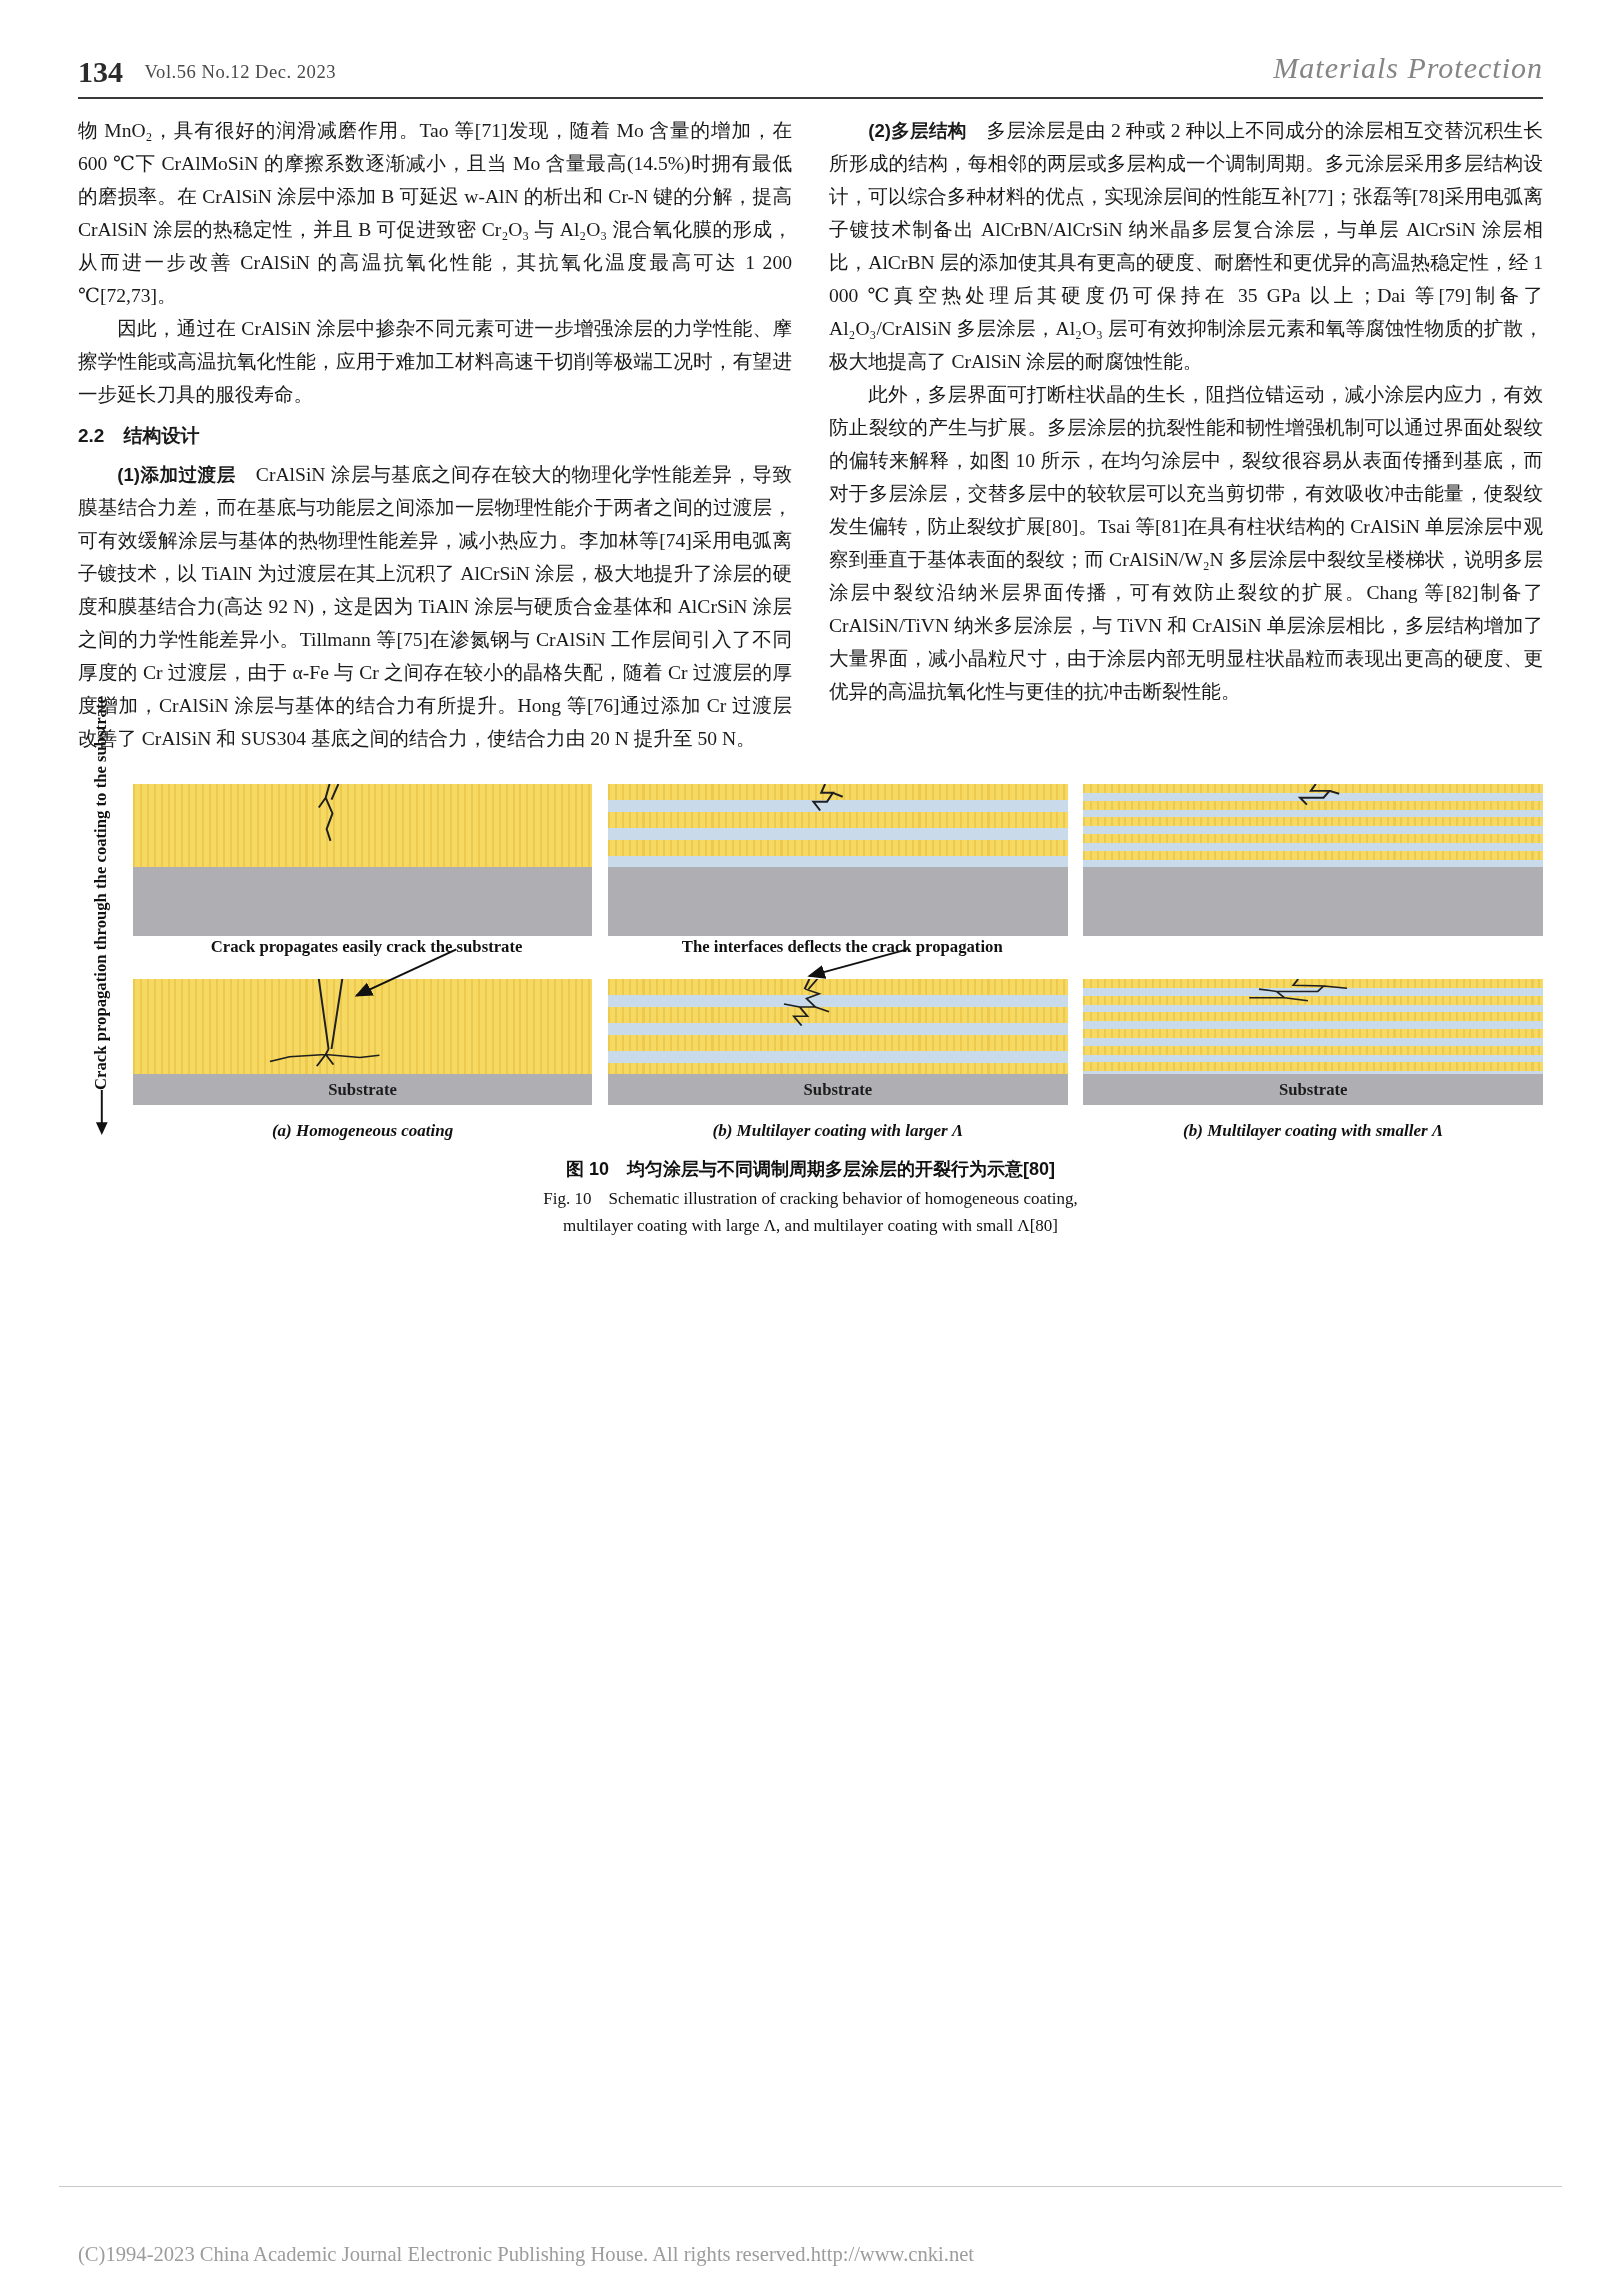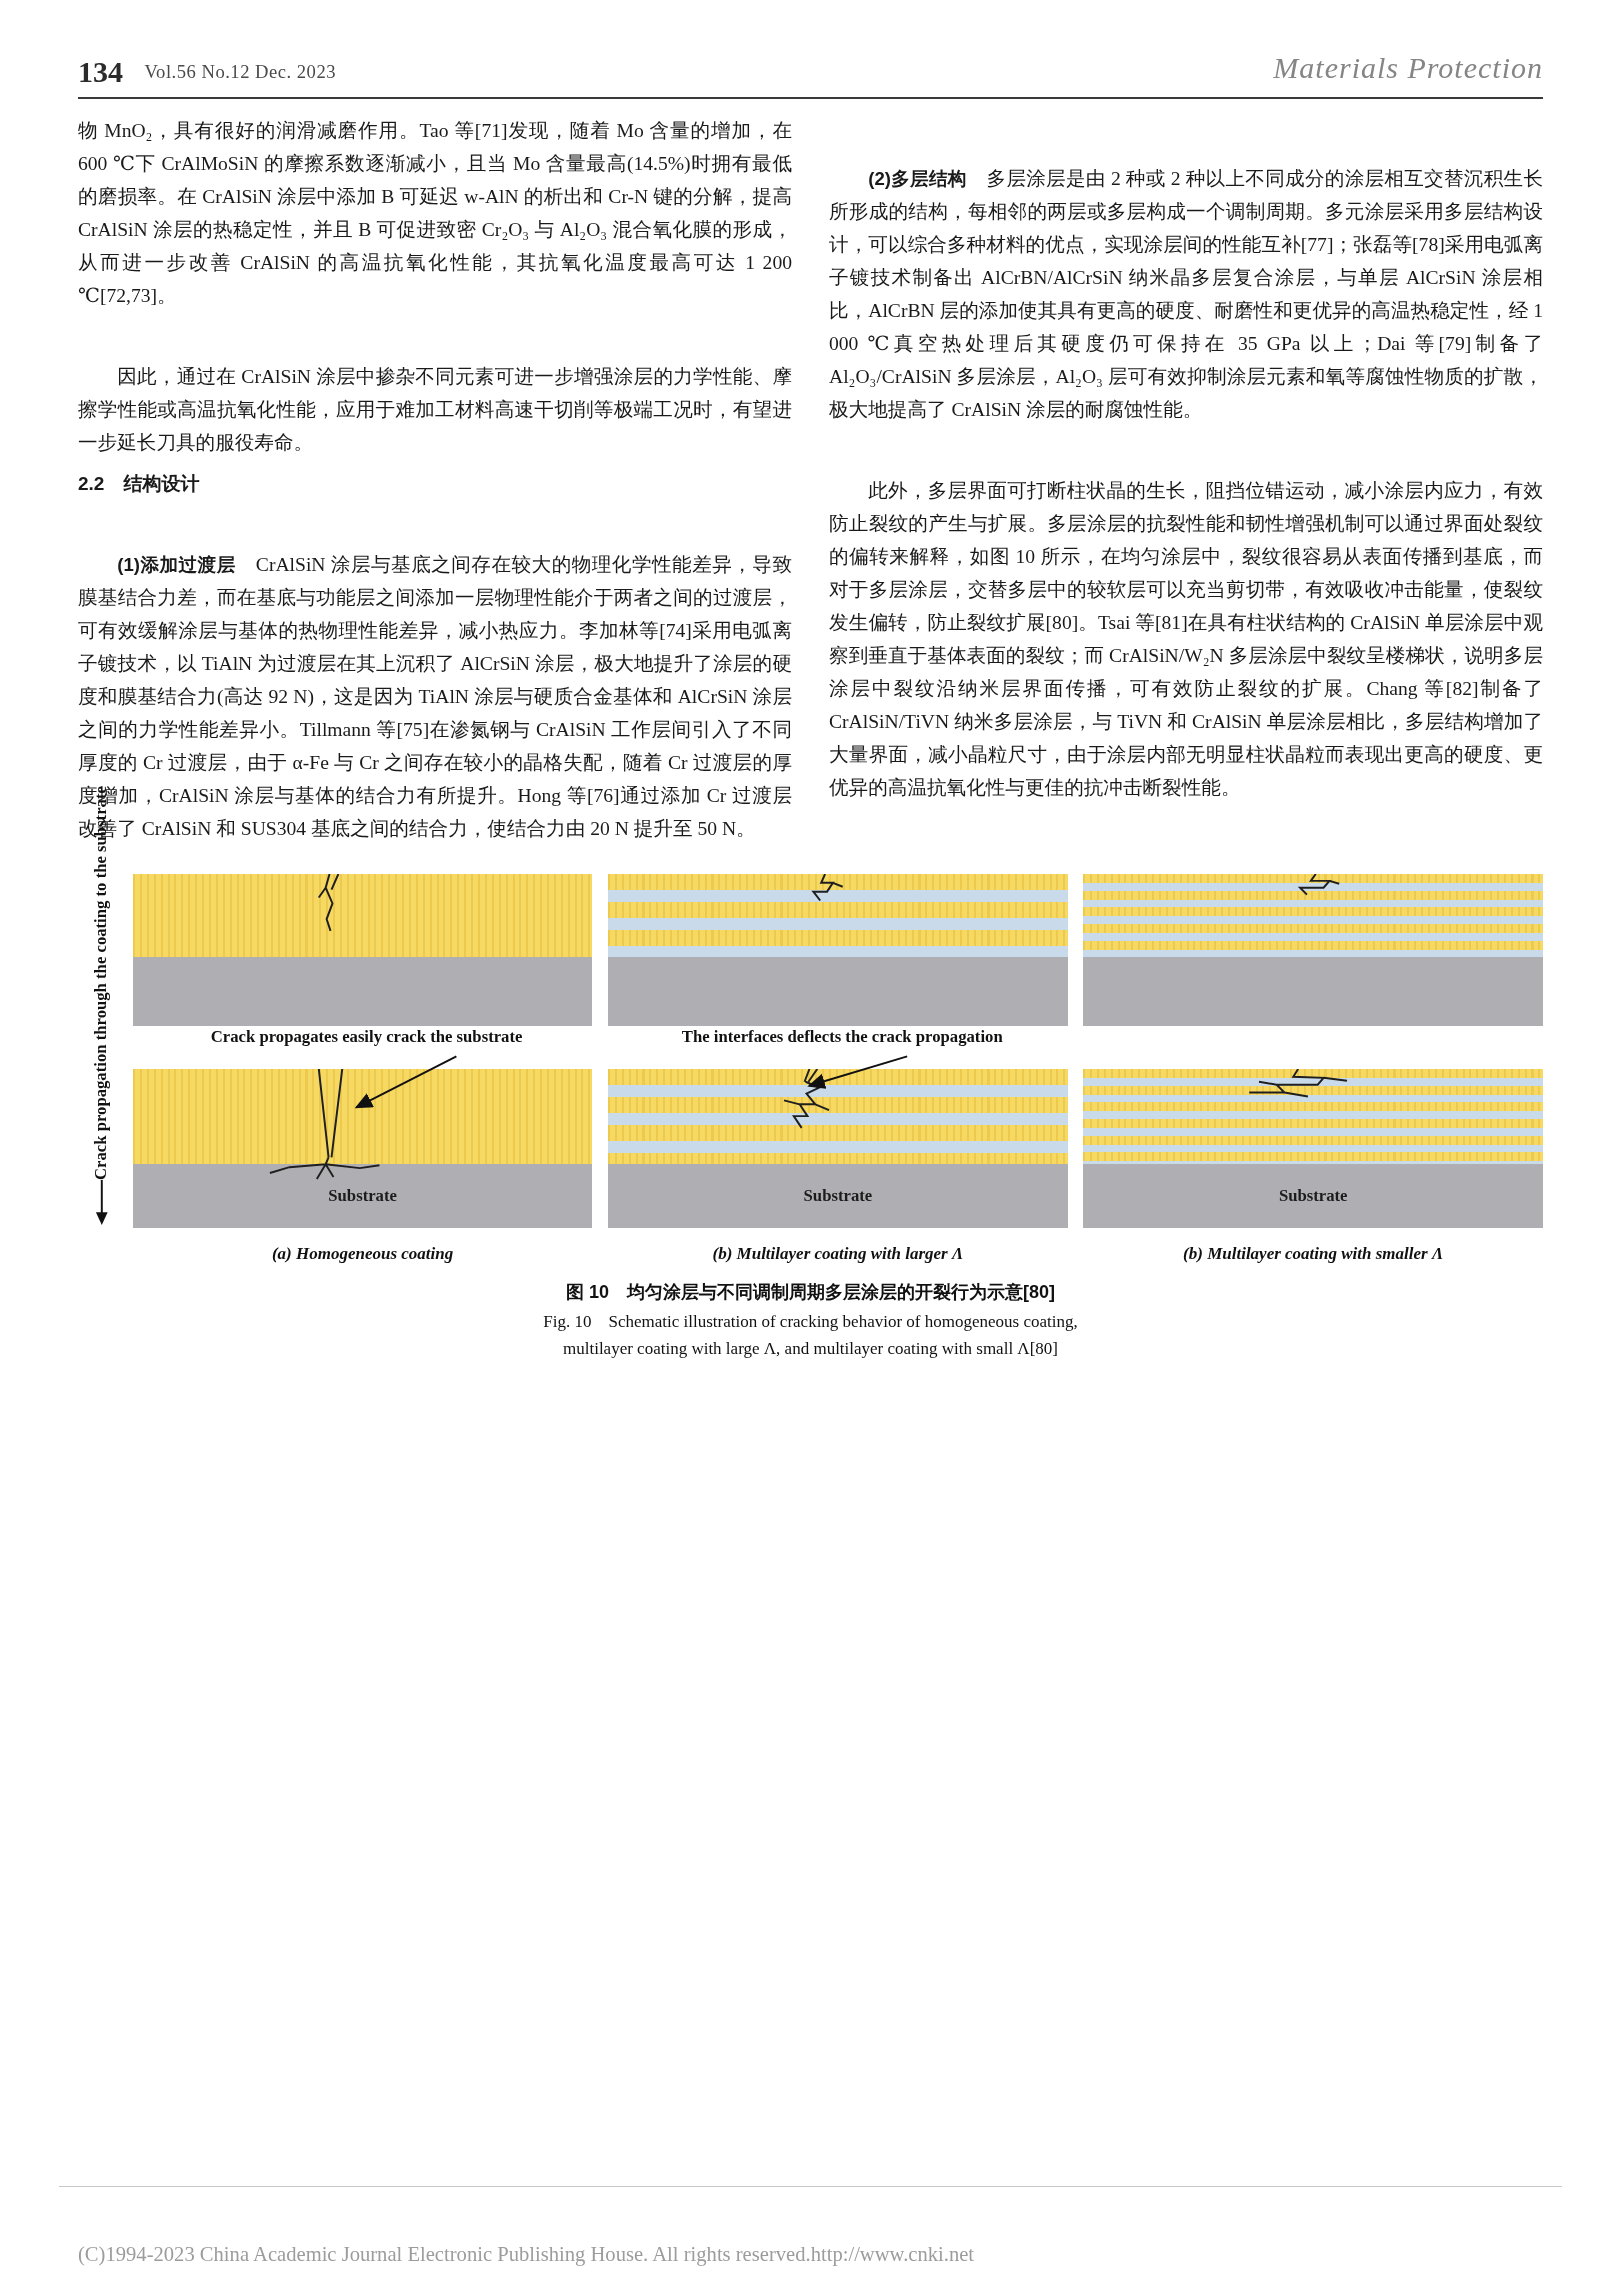--- a/index.html
+++ b/index.html
@@ -19,21 +19,21 @@
   .header-left{display:flex;align-items:flex-end;gap:21.6px;}
   .page-number{font-size:30px;font-weight:bold;color:#2b2b2b;line-height:1;}
   .issue-info{font-size:18.6px;color:#4a4a4a;padding-bottom:3.9px;letter-spacing:0.5px;}
   .journal-name{font-size:30px;font-style:italic;color:#858585;letter-spacing:1px;padding-bottom:2px;}
   .header-rule{height:2px;background:#3a3a3a;margin-top:9.8px;}
 
   
   .columns{display:flex;gap:37px;margin-top:15.7px;}
   .col{flex:1;min-width:0;}
   .para{margin:0;font-size:19.6px;line-height:33px;text-align:justify;}
-  .indent{text-indent:2em;margin-top:48px;}
+  .indent{text-indent:2em;}
   .lead{font-weight:bold;font-family:"Liberation Sans","DejaVu Sans",sans-serif;font-size:18.6px;}
   .section-heading{
     margin:7.8px 0 5.9px 0;
     font-family:Liberation Sans, sans-serif;
     font-weight:bold;font-size:19px;line-height:33px;
   }
 
   
   .figure{margin:29px 0 0 0;display:flex;gap:7.8px;}
   .fig-left{
@@ -46,21 +46,21 @@
     height:306px;line-height:1.2;white-space:nowrap;
   }
   .fig-main{flex:1;min-width:0;}
   .panels{
     position:relative;
     display:grid;grid-template-columns:repeat(3,1fr);
     column-gap:15.7px;row-gap:43px;
   }
   .panel{position:relative;display:flex;flex-direction:column;}
   .p-row1{height:152px;}
-  .p-row2{height:159px;}
+  .p-row2{height:126px;}
   .coating{flex:none;}
   .coating-r1{height:83px;}
   .coating-r2{height:95px;}
   .homo{
     background-image:repeating-linear-gradient(90deg,
       var(--coating-yellow-stripe,#EDCA4E) 0 2px,
       var(--coating-yellow,#F6D963) 2px 6.9px);
   }
   .multi-large{
     background-image:

